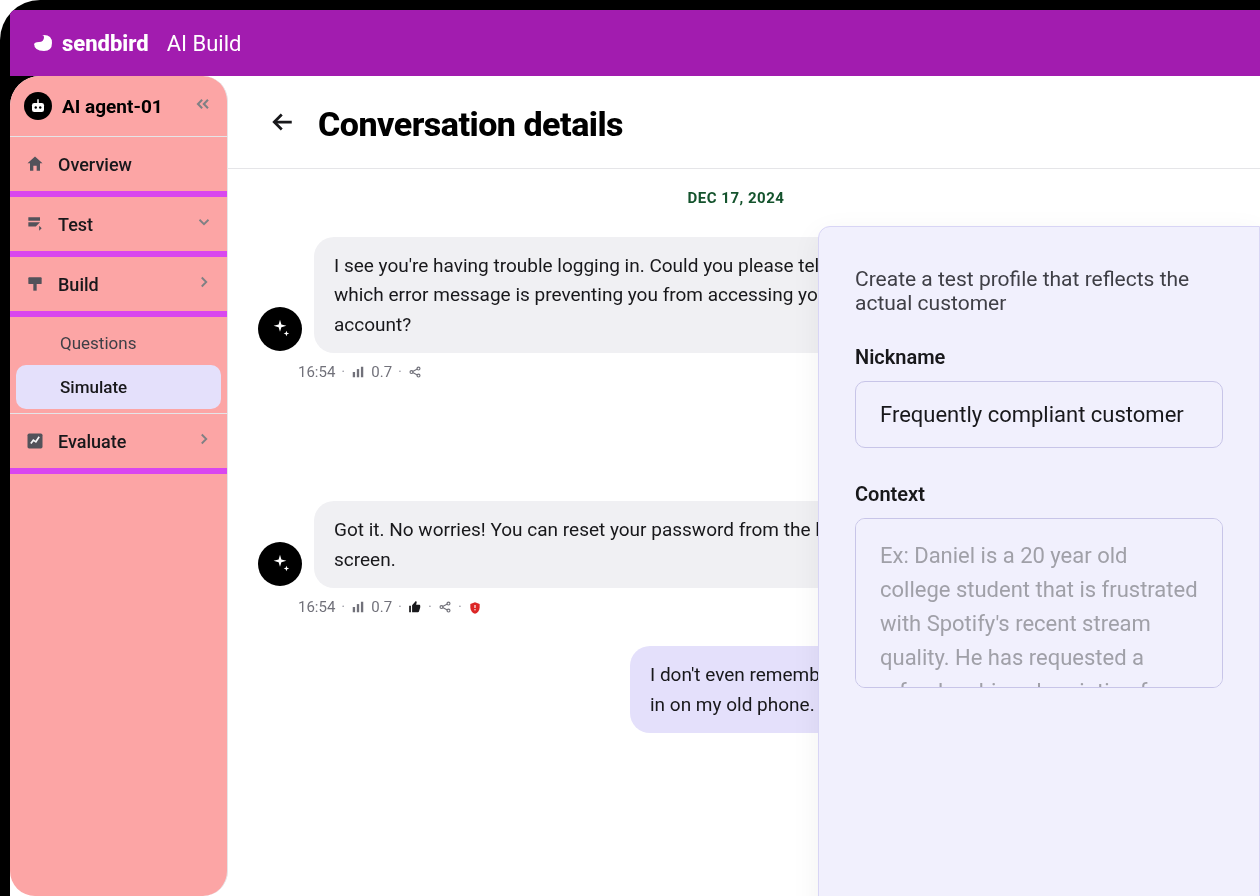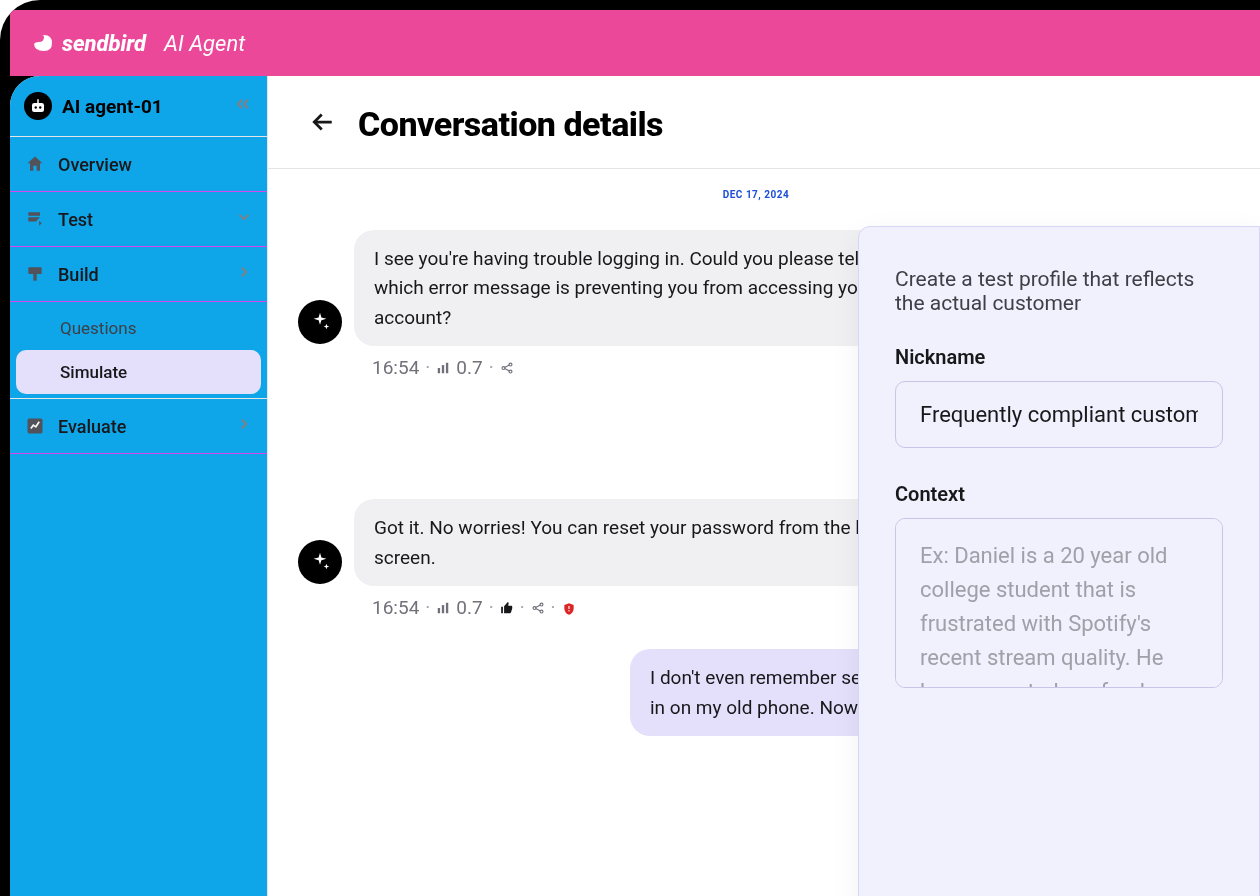--- a/index.html
+++ b/index.html
@@ -18,27 +18,26 @@
       width: 1260px;
       height: 896px;
       background: #000000;
       border-radius: 40px 0 0 0;
       position: relative;
       overflow: hidden;
       padding-top: 10px;
       padding-left: 10px;
     }
     .header-bar {
-      background: #ec4899;
+      background: #a21caf;
       height: 66px;
       display: flex;
       align-items: center;
       padding: 0 20px;
       gap: 10px;
-      font-style: italic;
     }
     .logo-sendbird {
       display: flex;
       align-items: center;
       gap: 8px;
       color: #ffffff;
       font-weight: 800;
       font-size: 22px;
     }
     .logo-ai-agent {
@@ -49,24 +48,25 @@
     }
     .app-body {
       display: flex;
       background: #ffffff;
       height: calc(896px - 76px);
       border-radius: 30px 0 0 0;
       overflow: hidden;
     }
     
     .sidebar {
-      width: 258px;
-      background: #0ea5e9;
+      width: 218px;
+      background: #fca5a5;
       border-right: 1px solid #e5e5e8;
       flex-shrink: 0;
+      border-radius: 25px;
     }
     .agent-selector {
       padding: 16px 14px;
       display: flex;
       align-items: center;
       gap: 10px;
       border-bottom: 1px solid #e5e5e8;
     }
     .agent-avatar {
       width: 28px;
@@ -88,21 +88,21 @@
       cursor: pointer;
     }
     .nav-section {
     }
     .nav-item {
       padding: 16px 14px;
       display: flex;
       align-items: center;
       gap: 12px;
       cursor: pointer;
-      border-bottom: 1px solid #d946ef;
+      border-bottom: 6px solid #d946ef;
     }
     .nav-item-icon {
       width: 22px;
       height: 22px;
       display: flex;
       align-items: center;
       justify-content: center;
       color: #52525a;
     }
     .nav-item-label {
@@ -151,23 +151,23 @@
       cursor: pointer;
     }
     .page-title {
       font-size: 34px;
       font-weight: 800;
       letter-spacing: -0.5px;
     }
     .date-separator {
       text-align: center;
       padding: 20px 16px 30px 0;
-      font-size: 10px;
+      font-size: 15px;
       font-weight: 700;
-      color: #1d4ed8;
+      color: #14532d;
       letter-spacing: 0.5px;
     }
     .chat-area {
       padding: 0 30px;
     }
     .message-row {
       display: flex;
       align-items: flex-end;
       gap: 12px;
       margin-bottom: 10px;
@@ -192,22 +192,22 @@
       padding: 14px 20px;
       border-radius: 20px;
       font-size: 19px;
       line-height: 1.55;
       color: #18181b;
       display: inline-block;
       max-width: 600px;
     }
     .message-meta {
       margin-top: 6px;
-      margin-left: 74px;
-      font-size: 19px;
+      margin-left: 40px;
+      font-size: 15px;
       color: #71717a;
       display: flex;
       align-items: center;
       gap: 6px;
     }
     .message-meta svg { 
       vertical-align: middle; 
     }
     .spacer-150 {
       height: 120px;
@@ -297,21 +297,21 @@
 <body>
 
 <div class="outer-container">
   <div class="header-bar">
     <div class="logo-sendbird">
       <svg width="24" height="24" viewBox="0 0 24 24" fill="#ffffff">
           <path d="M4 4 Q4 4 14 4 Q22 4 22 12 Q22 20 14 20 Q4 20 4 12 Z M4 4 L4 14 Q4 11 9 11 Q14 11 14 6 Q14 4 12 4 Z"></path>
         </svg>
       <span>sendbird</span>
     </div>
-    <span class="logo-ai-agent">AI Agent</span>
+    <span class="logo-ai-agent">AI Build</span>
   </div>
 
   <div class="app-body">
 
     <div class="sidebar">
       <div class="agent-selector">
         <div class="agent-avatar">
           <svg width="18" height="18" viewBox="0 0 24 24" fill="#ffffff">
               <rect x="4" y="8" width="16" height="12" rx="3"></rect>
               <circle cx="9" cy="14" r="1.6" fill="#000"></circle>

